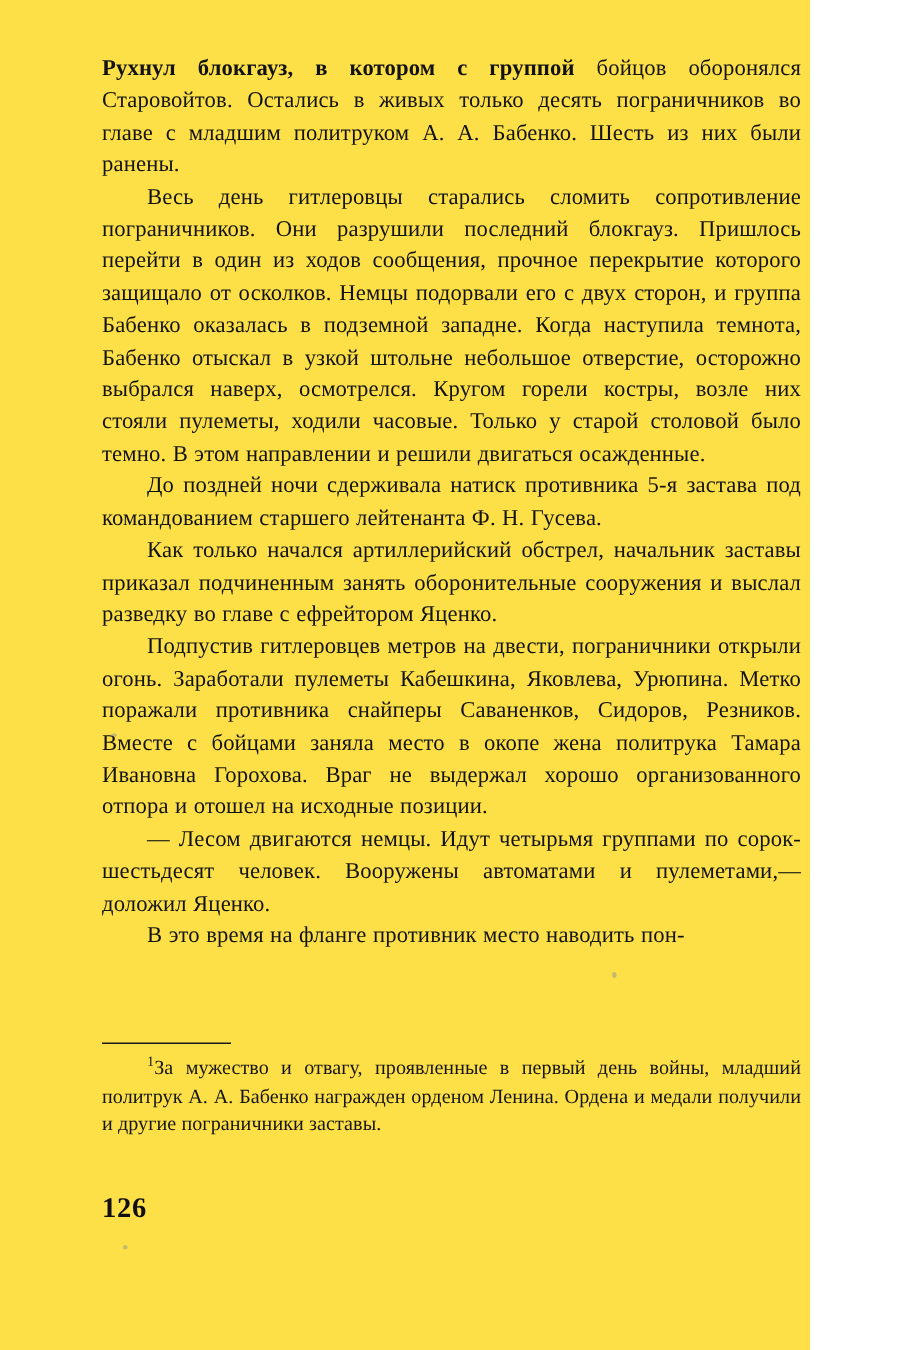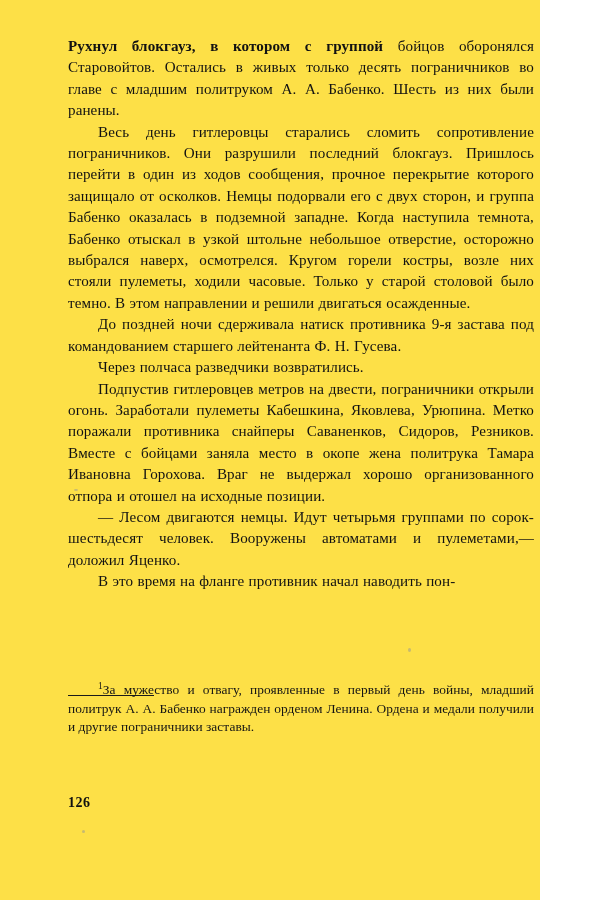--- a/index.html
+++ b/index.html
@@ -52,42 +52,42 @@
     position: absolute;
     left: 68px;
     top: 695px;
     width: 86px;
     height: 1px;
     background: #1a1a1a;
   }
   .footnotes {
     position: absolute;
     left: 68px;
-    top: 681px;
+    top: 703px;
     width: 466px;
   }
   .footnotes p {
     margin: 0;
     text-indent: 30px;
     text-align: justify;
     font-size: 13.4px;
     line-height: 18.6px;
     letter-spacing: 0.05px;
     color: #141414;
   }
   .footnotes .marker {
     font-size: 9.5px;
     vertical-align: super;
     line-height: 0;
   }
   .page-number {
     position: absolute;
     left: 68px;
     top: 795px;
-    font-size: 14px;
+    font-size: 19px;
     font-weight: 700;
     letter-spacing: 0.5px;
     color: #101010;
   }
   .speck {
     position: absolute;
     background: #9a9a92;
     border-radius: 50%;
     opacity: .55;
   }
@@ -97,30 +97,30 @@
 
 <div class="page">
 
   <div class="page-inner body-text">
 
     <p class="first"><b>Рухнул блокгауз, в котором с группой</b><span> бойцов оборонялся Старовойтов. Остались в живых только десять пограничников во главе с младшим политруком А. А. Бабенко. Шесть из них были ранены.</span></p>
 
     <p><span>Весь день гитлеровцы старались сломить сопротивление пограничников. Они разрушили последний блокгауз. Пришлось перейти в один из ходов сообщения, прочное перекрытие которого защищало от осколков. Немцы подорвали его с двух сторон, и группа Бабенко оказалась в подземной западне. Когда наступила темнота, Бабенко отыскал в узкой штольне небольшое отверстие, осторожно выбрался наверх, осмотрелся. Кругом горели костры, возле них стояли пулеметы, ходили часовые. Только у старой столовой было темно. В этом направлении и решили двигаться осажденные.</span></p>
 
 
-    <p><span>До поздней ночи сдерживала натиск противника 9-я застава под командованием старшего лейтенанта Ф. Н. Гусева.</span></p>
+    <p><span>До поздней ночи сдерживала натиск противника 5-я застава под командованием старшего лейтенанта Ф. Н. Гусева.</span></p>
 
+    <p><span>Как только начался артиллерийский обстрел, начальник заставы приказал подчиненным занять оборонительные сооружения и выслал разведку во главе с ефрейтором Яценко.</span></p>
 
-    <p><span>Через полчаса разведчики возвратились.</span></p>
 
     <p><span>Подпустив гитлеровцев метров на двести, пограничники открыли огонь. Заработали пулеметы Кабешкина, Яковлева, Урюпина. Метко поражали противника снайперы Саваненков, Сидоров, Резников. Вместе с бойцами заняла место в окопе жена политрука Тамара Ивановна Горохова. Враг не выдержал хорошо организованного отпора и отошел на исходные позиции.</span></p>
 
     <p><span>— Лесом двигаются немцы. Идут четырьмя группами по сорок-шестьдесят человек. Вооружены автоматами и пулеметами,— доложил Яценко.</span></p>
 
-    <p><span>В это время на фланге противник начал наводить пон-</span></p>
+    <p><span>В это время на фланге противник место наводить пон-</span></p>
 
   </div>
 
   <div class="rule"></div>
 
   <div class="footnotes">
     <p><span class="marker">1</span><span>За мужество и отвагу, проявленные в первый день войны, младший политрук А. А. Бабенко награжден орденом Ленина. Ордена и медали получили и другие пограничники заставы.</span></p>
   </div>
 
   <div class="page-number">126</div>

